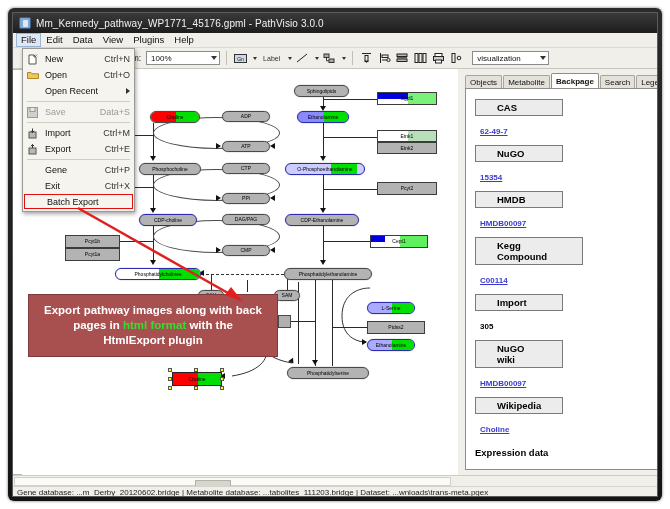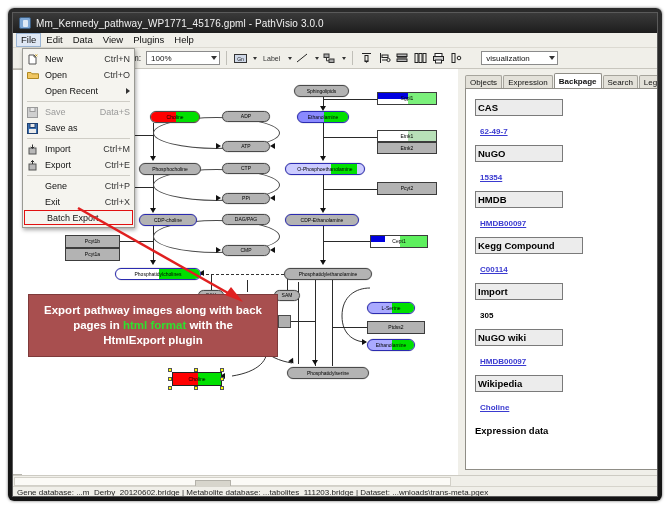--- a/index.html
+++ b/index.html
@@ -324,21 +324,21 @@
     color: #2244cc;
     font-weight: bold;
     font-size: 11px;
     margin: 4px 0 14px 0;
   }
   .xref-head {
     border: 1px solid #7a7a7a;
     background: #ececec;
     font-weight: bold;
     font-size: 9.5px;
-    padding: 2px 2px;
+    padding: 2px 21px;
     width: 88px;
     margin-bottom: 4px;
     color: #000;
   }
   .xref-val {
     font-size: 8px;
     margin: 0 0 9px 5px;
     color: #3a3ad0;
     text-decoration: underline;
     font-weight: bold;
@@ -474,21 +474,21 @@
               <rect x="1.5" y="4.5" width="10" height="4" fill="#ccc" stroke="#222"></rect>
               <rect x="3.5" y="8" width="6" height="3" fill="#fff" stroke="#222"></rect>
             </svg>
         </div>
         <div class="tb-btn">
           <svg width="13" height="12" viewBox="0 0 13 12">
               <rect x="2" y="1.5" width="3" height="9" fill="none" stroke="#222"></rect>
               <circle cx="9" cy="6" r="1.8" fill="none" stroke="#222"></circle>
             </svg>
         </div>
-        <div class="combo" style="width:77px;margin-left:14px">
+        <div class="combo" style="width:77px;margin-left:5px">
           <span class="cv">visualization</span>
           <span class="caret"></span>
         </div>
       </div>
 
       <div class="canvas-rail">
         <div class="rail-arrow"></div>
       </div>
 
       <div class="canvas-wrap"></div>
@@ -724,31 +724,20 @@
         <div class="dd-item disabled">
           <span class="dd-ico">
             <svg width="11" height="11" viewBox="0 0 11 11">
                 <rect x="0.5" y="0.5" width="10" height="10" fill="#cfcfcf" stroke="#9a9a9a"></rect>
                 <rect x="3" y="0.5" width="5" height="4" fill="#e8e8e8" stroke="#9a9a9a"></rect>
               </svg>
           </span>
           <span class="dd-label">Save</span>
           <span class="dd-accel">Data+S</span>
         </div>
-        <div class="dd-item">
-          <span class="dd-ico">
-            <svg width="11" height="11" viewBox="0 0 11 11">
-                <rect x="0.5" y="0.5" width="10" height="10" fill="#3a6fb0" stroke="#204070"></rect>
-                <rect x="3" y="0.5" width="5" height="4" fill="#e8e8e8" stroke="#204070"></rect>
-                <rect x="2" y="6" width="7" height="4" fill="#eaeaea"></rect>
-              </svg>
-          </span>
-          <span class="dd-label">Save as</span>
-          <span class="dd-accel"></span>
-        </div>
         <div class="dd-sep"></div>
         <div class="dd-item">
           <span class="dd-ico">
             <svg width="11" height="11" viewBox="0 0 11 11">
                 <rect x="2" y="4" width="7" height="6" fill="#b8b8b8" stroke="#555"></rect>
                 <path d="M5.5 0.5 v3.5 M3.8 2.8 l1.7 1.7 l1.7 -1.7" stroke="#333" fill="none"></path>
               </svg>
           </span>
           <span class="dd-label">Import</span>
           <span class="dd-accel">Ctrl+M</span>
@@ -781,21 +770,21 @@
       </div>
 
       <svg style="position:absolute; left:60px; top:190px; width:210px; height:110px; z-index:45; pointer-events:none;">
         <line x1="5" y1="5" x2="162" y2="94" stroke="#e02020" stroke-width="2.5"></line>
         <polygon points="170,99 152,92 158,84" fill="#e02020"></polygon>
       </svg>
 
       <div class="sidepanel">
         <div class="tabstrip">
           <div class="tab">Objects</div>
-          <div class="tab">Expression</div>
+          <div class="tab">Metabolite</div>
           <div class="tab active">Backpage</div>
           <div class="tab">Search</div>
           <div class="tab">Legend</div>
         </div>
         <div class="panel-body">
 
           <div class="xref-head">CAS</div>
           <div><a class="xref-val" href="#">62-49-7</a></div>
 
           <div class="xref-head">NuGO</div>

